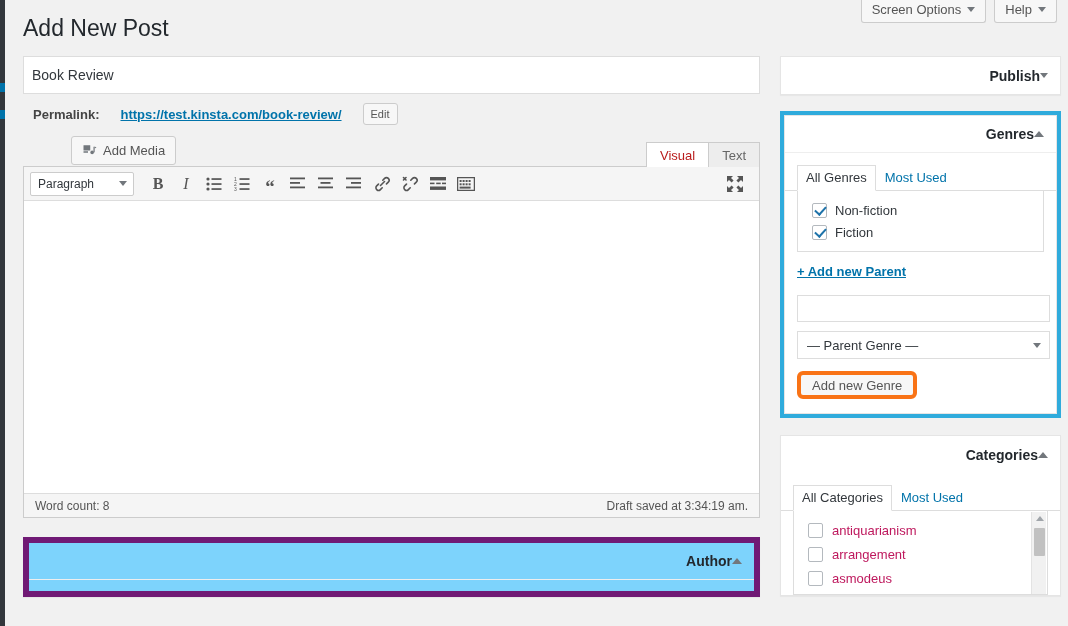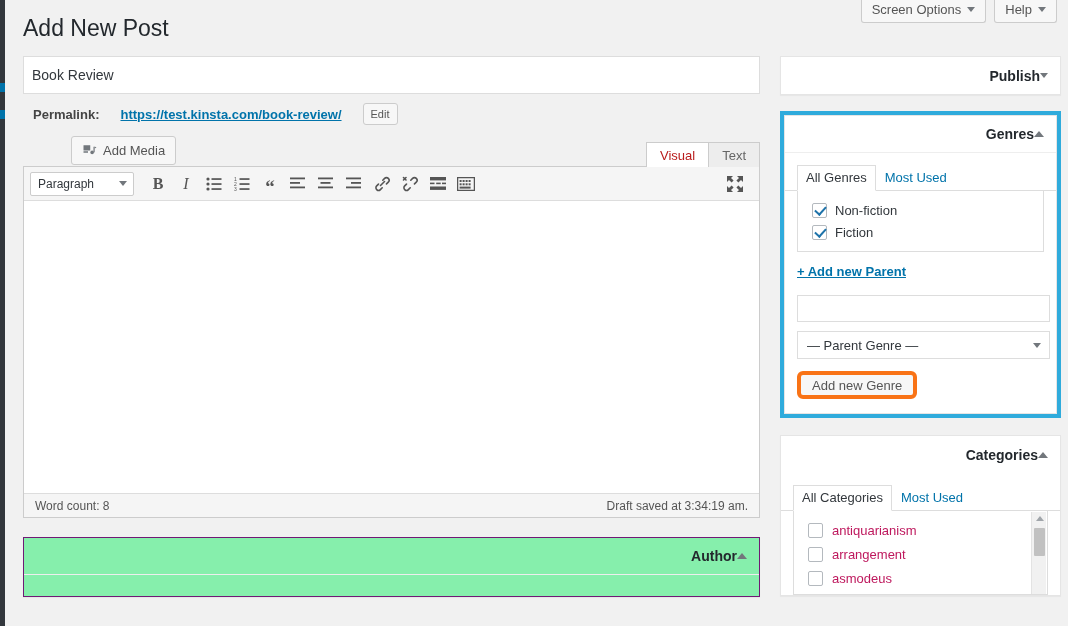--- a/index.html
+++ b/index.html
@@ -170,22 +170,22 @@
     background: #f5f5f5;
     height: 24px;
     display: flex; align-items: center; justify-content: space-between;
     padding: 0 11px;
     font-size: 12px; color: #555;
   }
 
   
   #author-box {
     margin-top: 19px;
-    border: 1px solid #701a75;
-    background: #86efac;
+    border: 6px solid #701a75;
+    background: #7dd3fc;
     width: 737px;
     height: 60px;
     box-shadow: 0 1px 1px rgba(0,0,0,.04);
   }
   .box-header {
     height: 37px;
     display: flex; align-items: center; justify-content: flex-end;
     padding: 0 12px;
     font-size: 14px; font-weight: 600; color: #23282d;
     border-bottom: 1px solid #eee;

